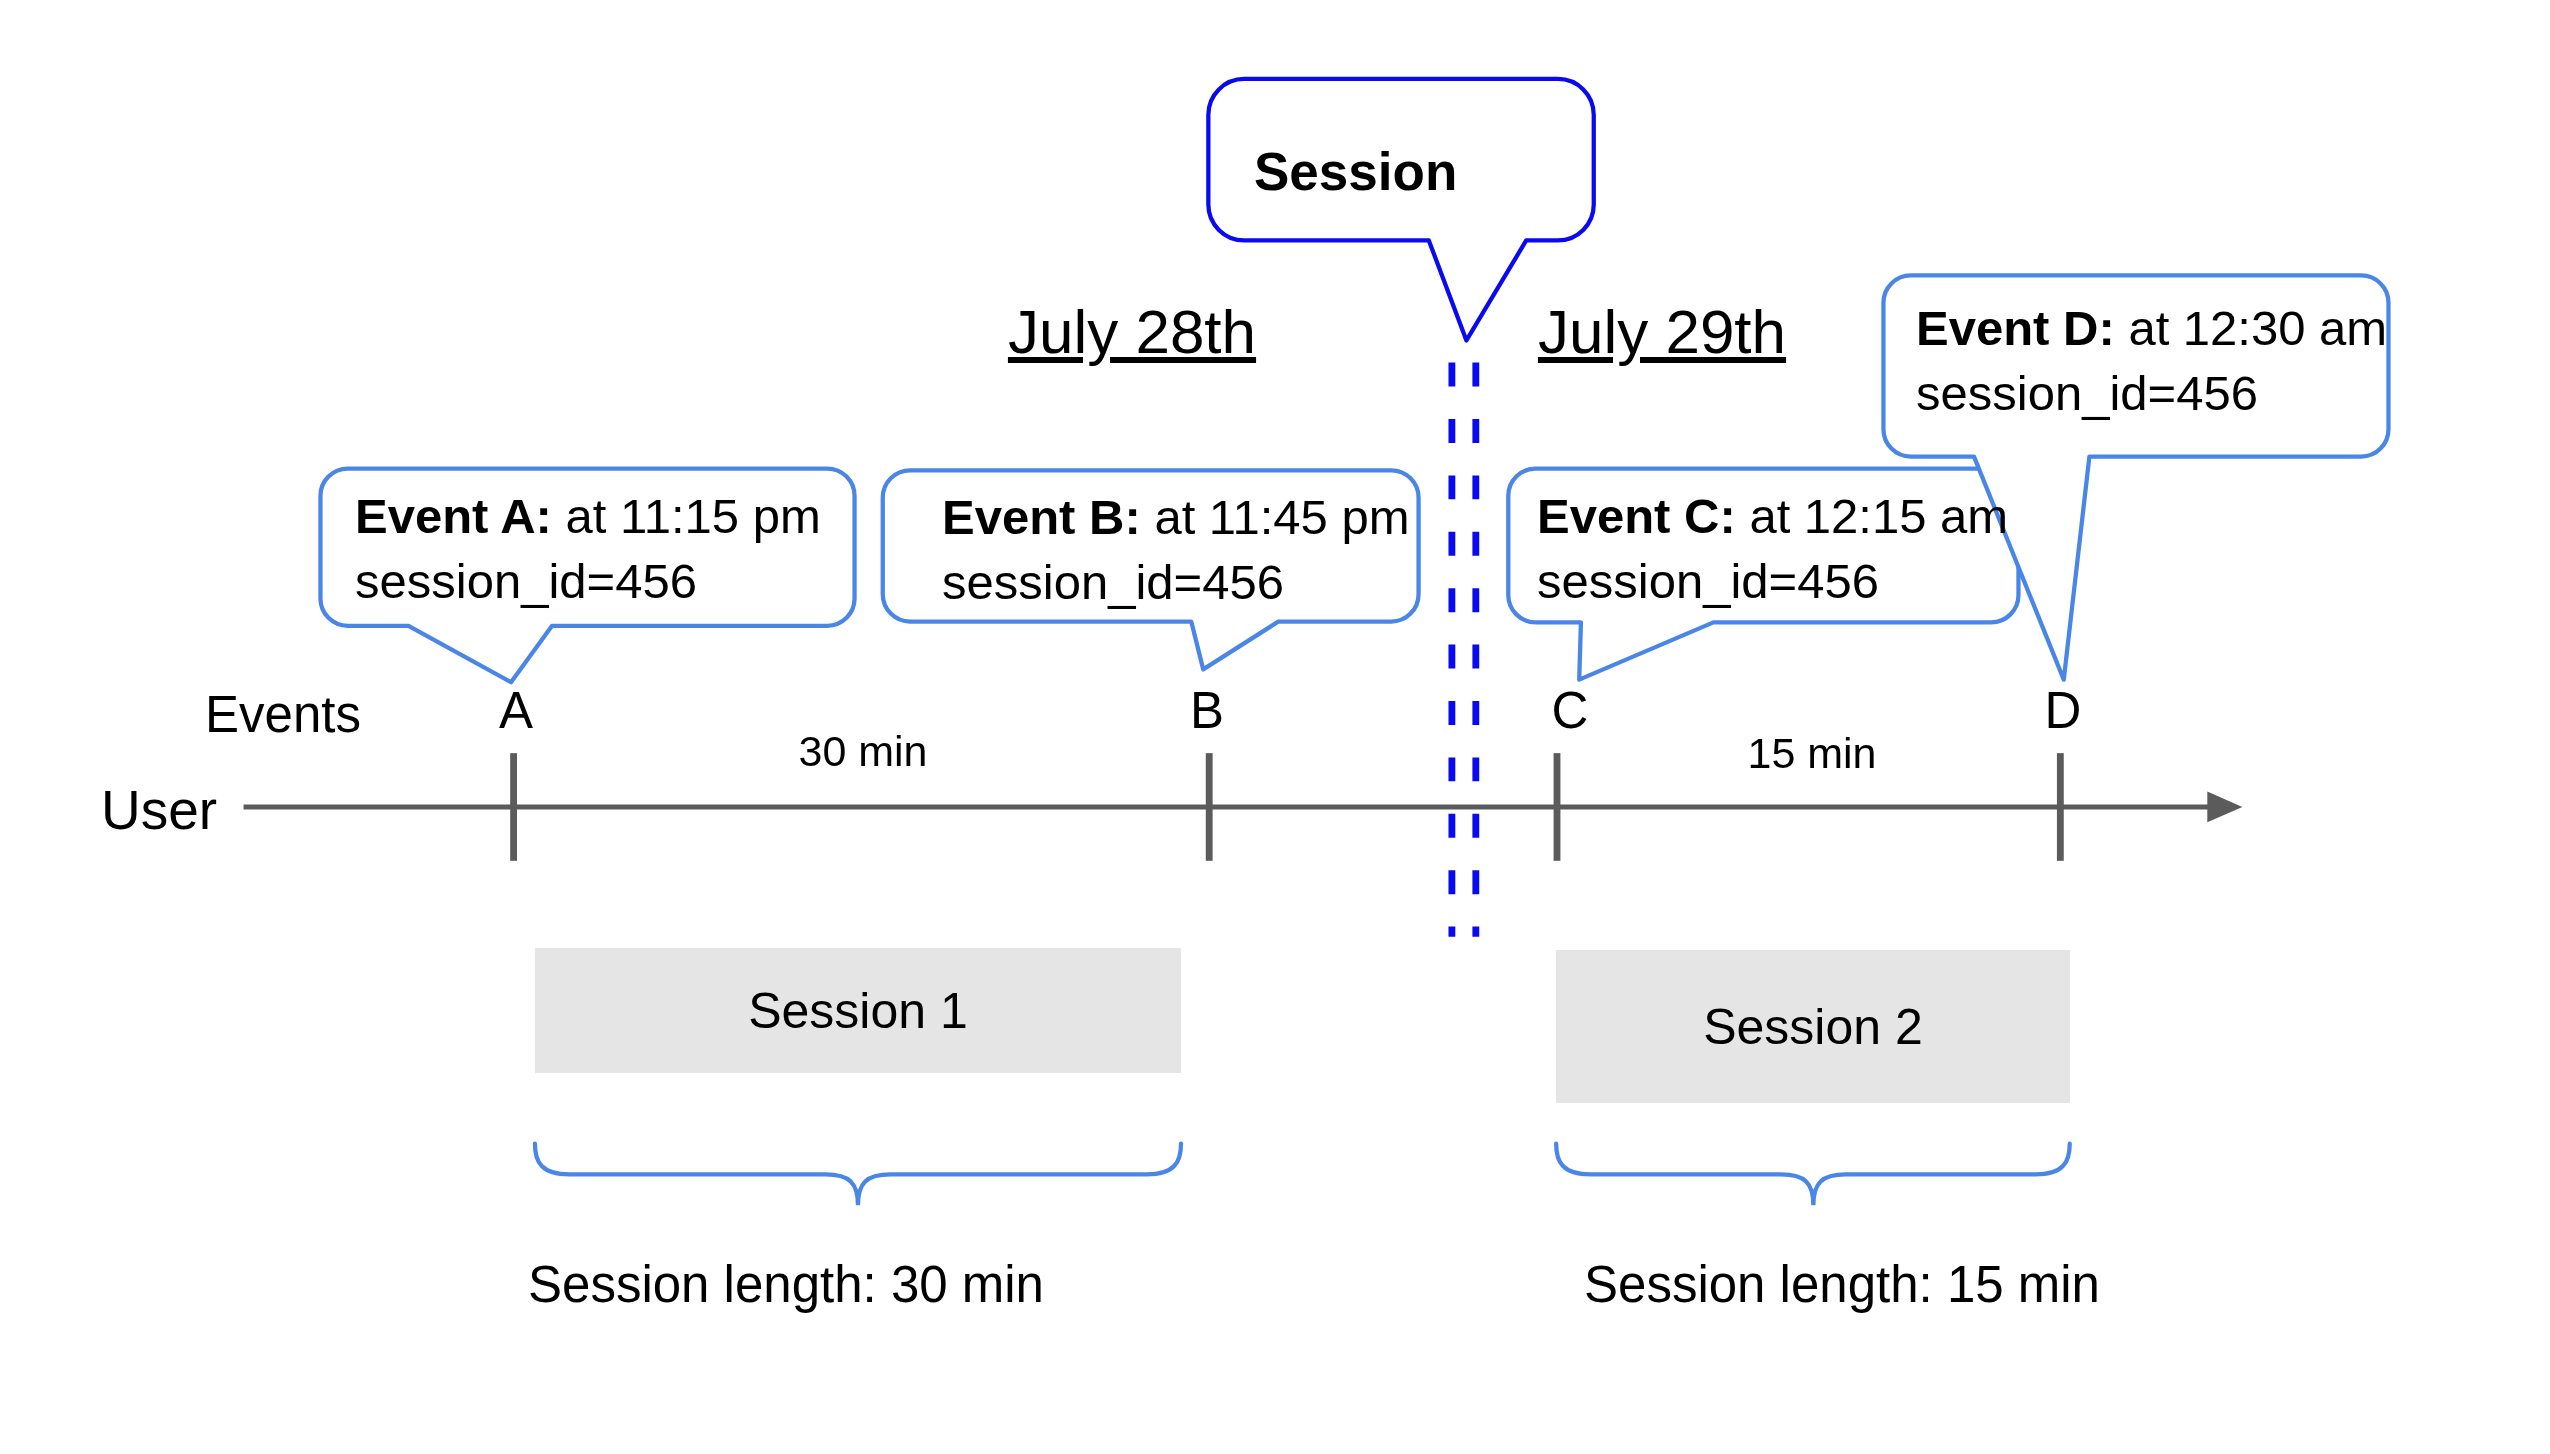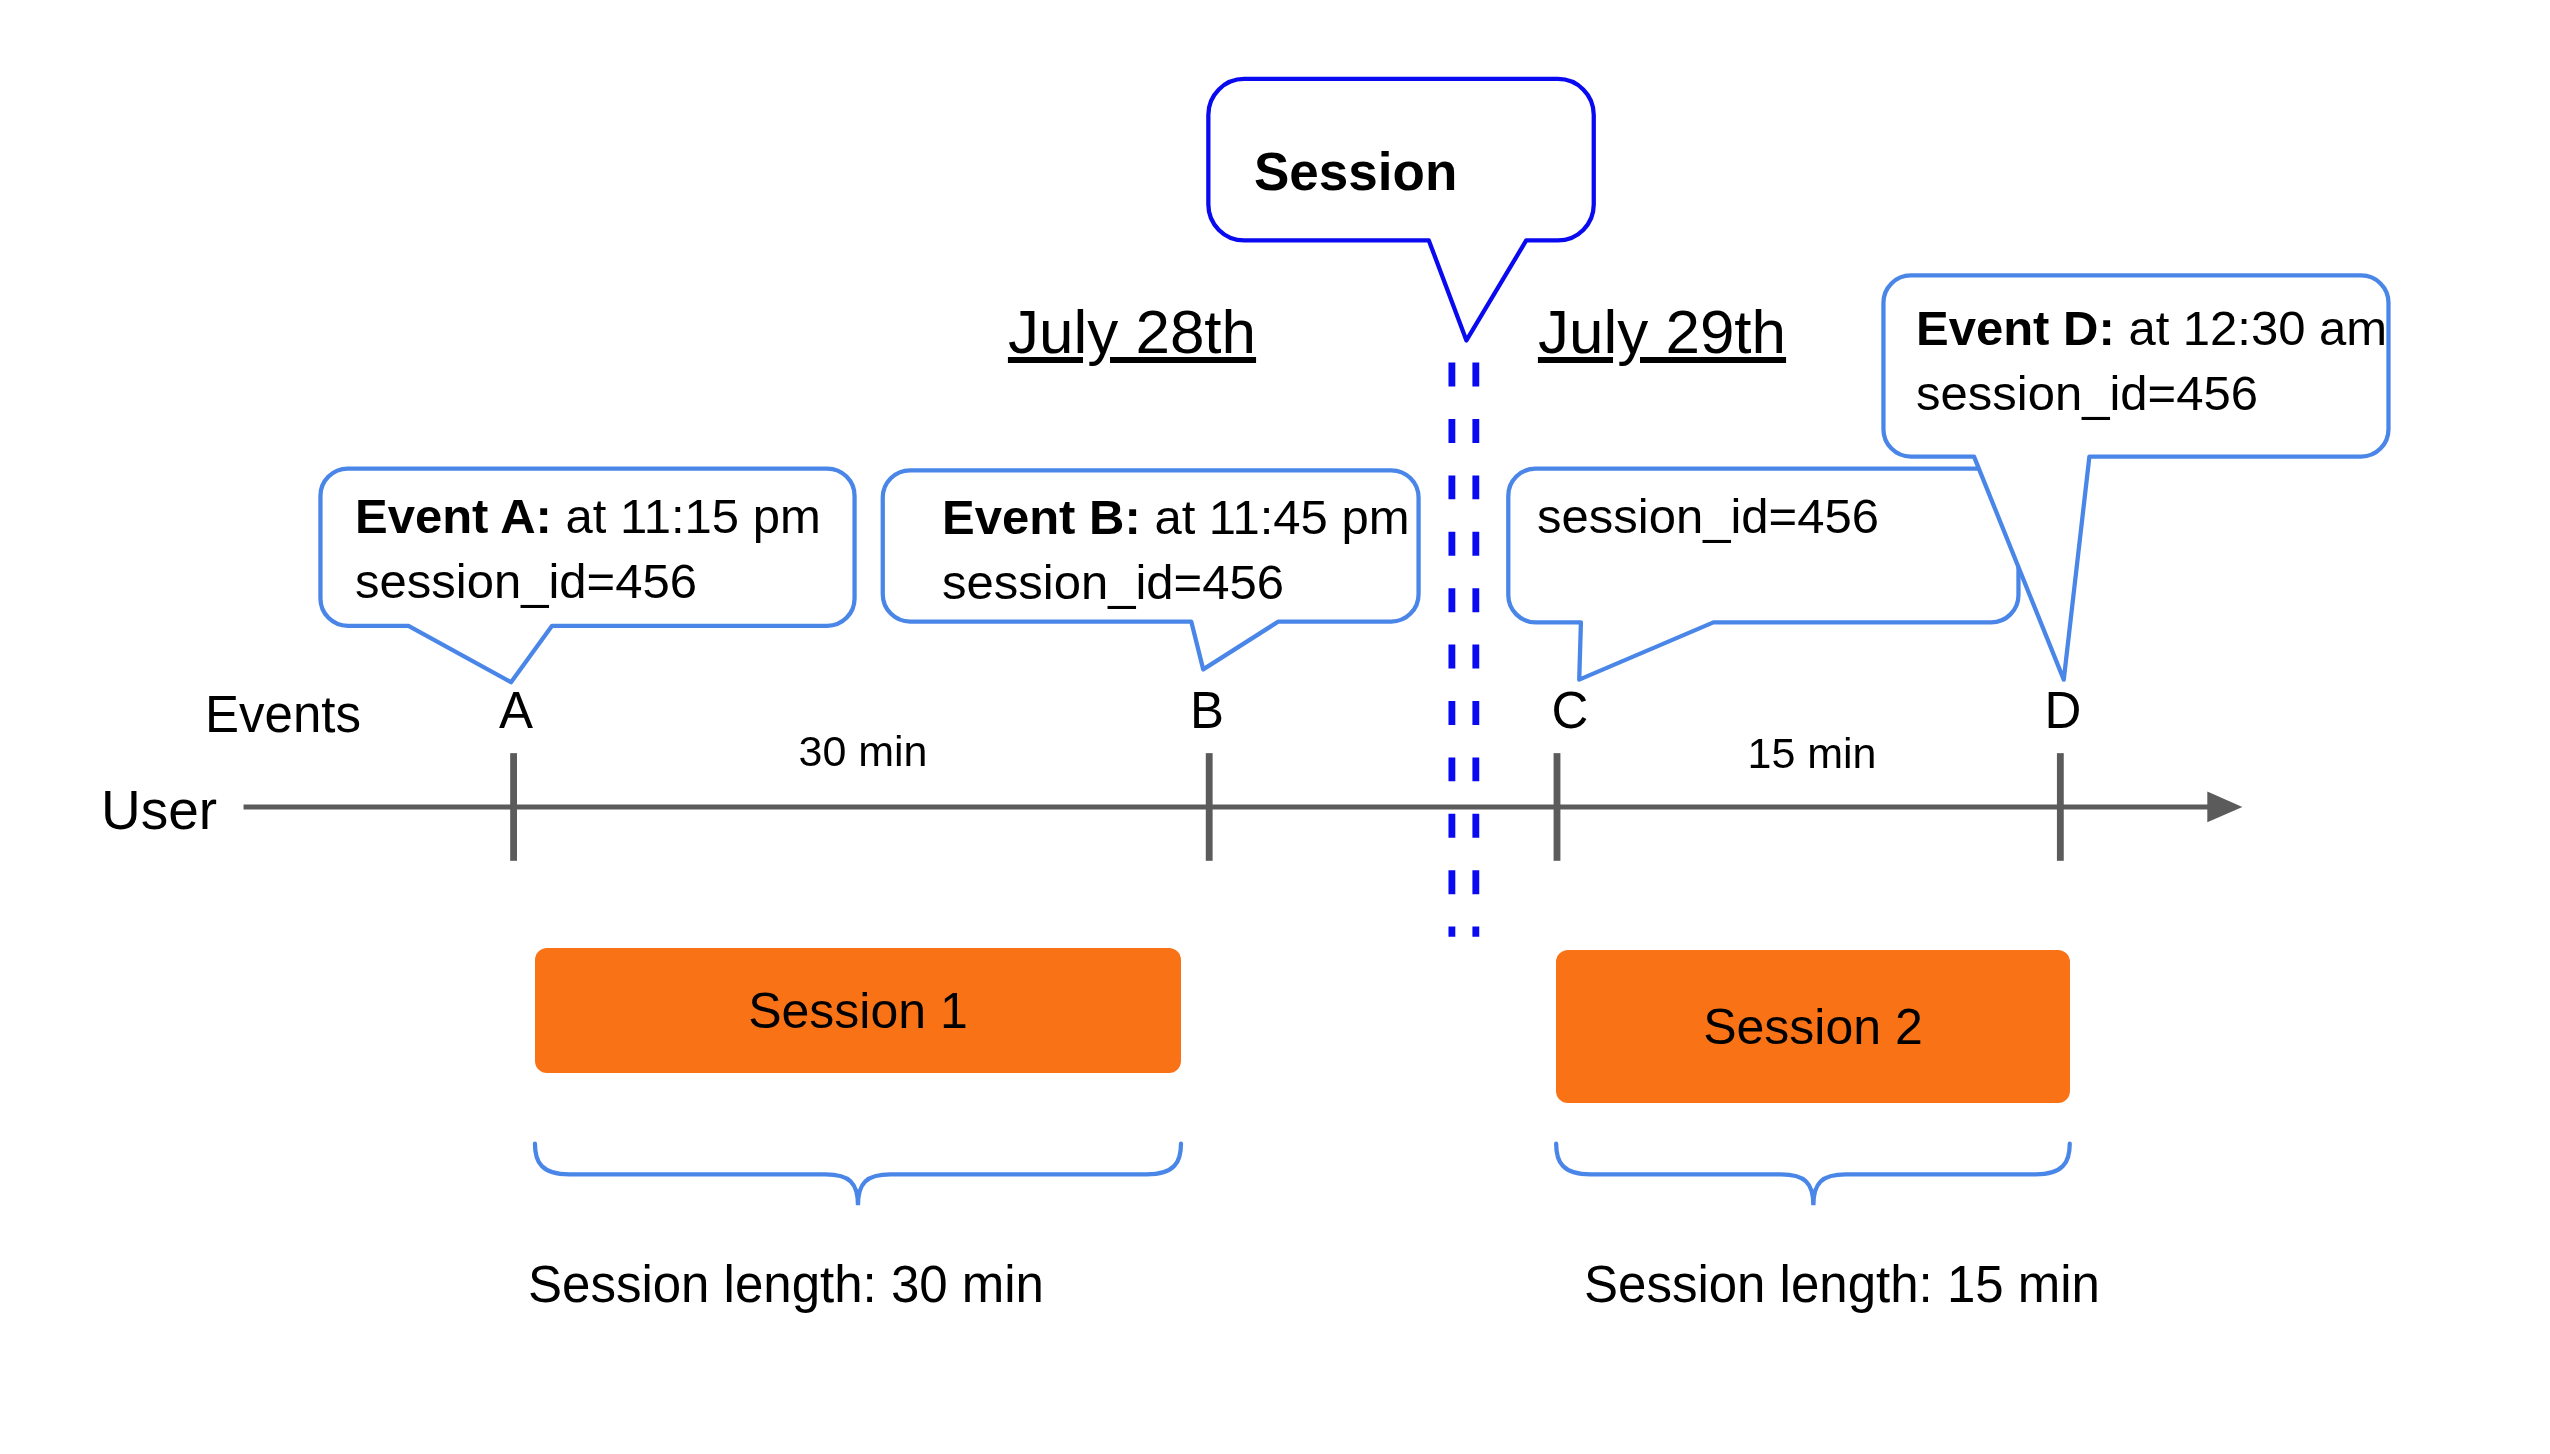--- a/index.html
+++ b/index.html
@@ -16,24 +16,23 @@
   .ctr{transform:translateX(-50%);}
   .date-label{font-size:62px;text-decoration:underline;}
   .axis-label{font-size:51px;}
   .user-label{font-size:55px;}
   .tick-letter{font-size:51px;}
   .seg-label{font-size:43px;}
   .midnight-label{font-size:53px;font-weight:bold;}
   .bubble-text{position:absolute;font-size:49px;line-height:1.32;white-space:nowrap;}
   .session-box{
     position:absolute;
-    background:#f97316;
+    background:#e5e5e5;
     display:flex;align-items:center;justify-content:center;
     font-size:50px;
-    border-radius:12px;
   }
   .len-label{font-size:51px;}
 </style>
 </head>
 <body>
 
 <div class="canvas">
 
   <svg class="layer" width="2550" height="1455" viewBox="0 0 2984 1702">
 
@@ -69,20 +68,21 @@
 
   <div class="bubble-text" style="left:355px;top:484px;">
     <div><b>Event A:</b><span> at 11:15 pm</span></div>
     <div>session_id=456</div>
   </div>
   <div class="bubble-text" style="left:942px;top:485px;">
     <div><b>Event B:</b><span> at 11:45 pm</span></div>
     <div>session_id=456</div>
   </div>
   <div class="bubble-text" style="left:1537px;top:484px;">
+    <div><b>Event C:</b><span> at 12:15 am</span></div>
     <div>session_id=456</div>
   </div>
   <div class="bubble-text" style="left:1916px;top:296px;">
     <div><b>Event D:</b><span> at 12:30 am</span></div>
     <div>session_id=456</div>
   </div>
 
   <div class="txt axis-label" style="left:205px;top:689px;">Events</div>
   <div class="txt user-label" style="left:77px;top:783px;margin-left:24px;">User</div>
 

